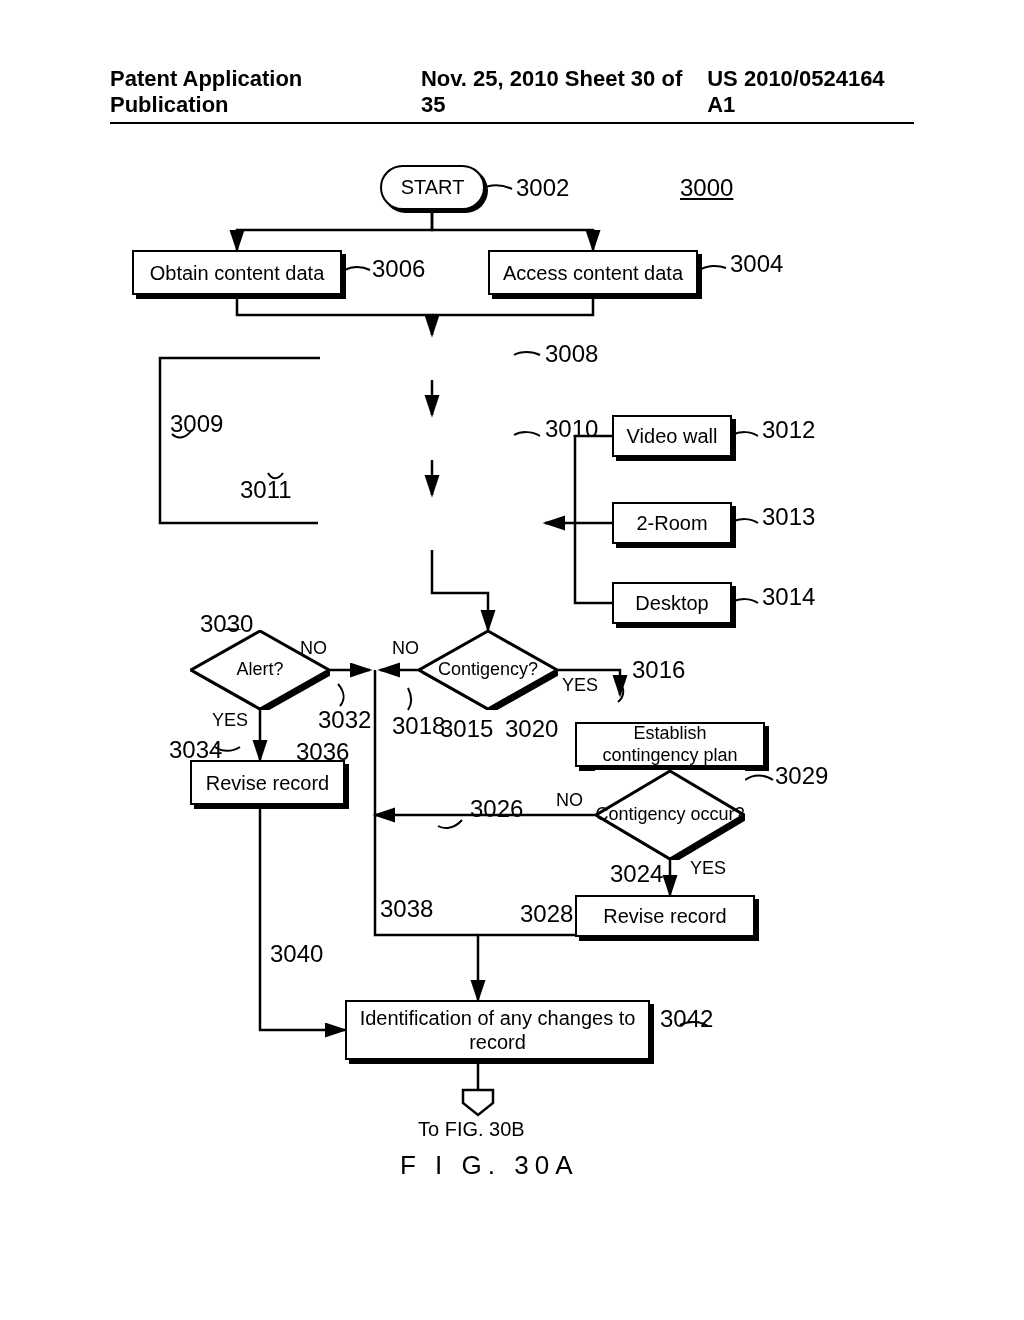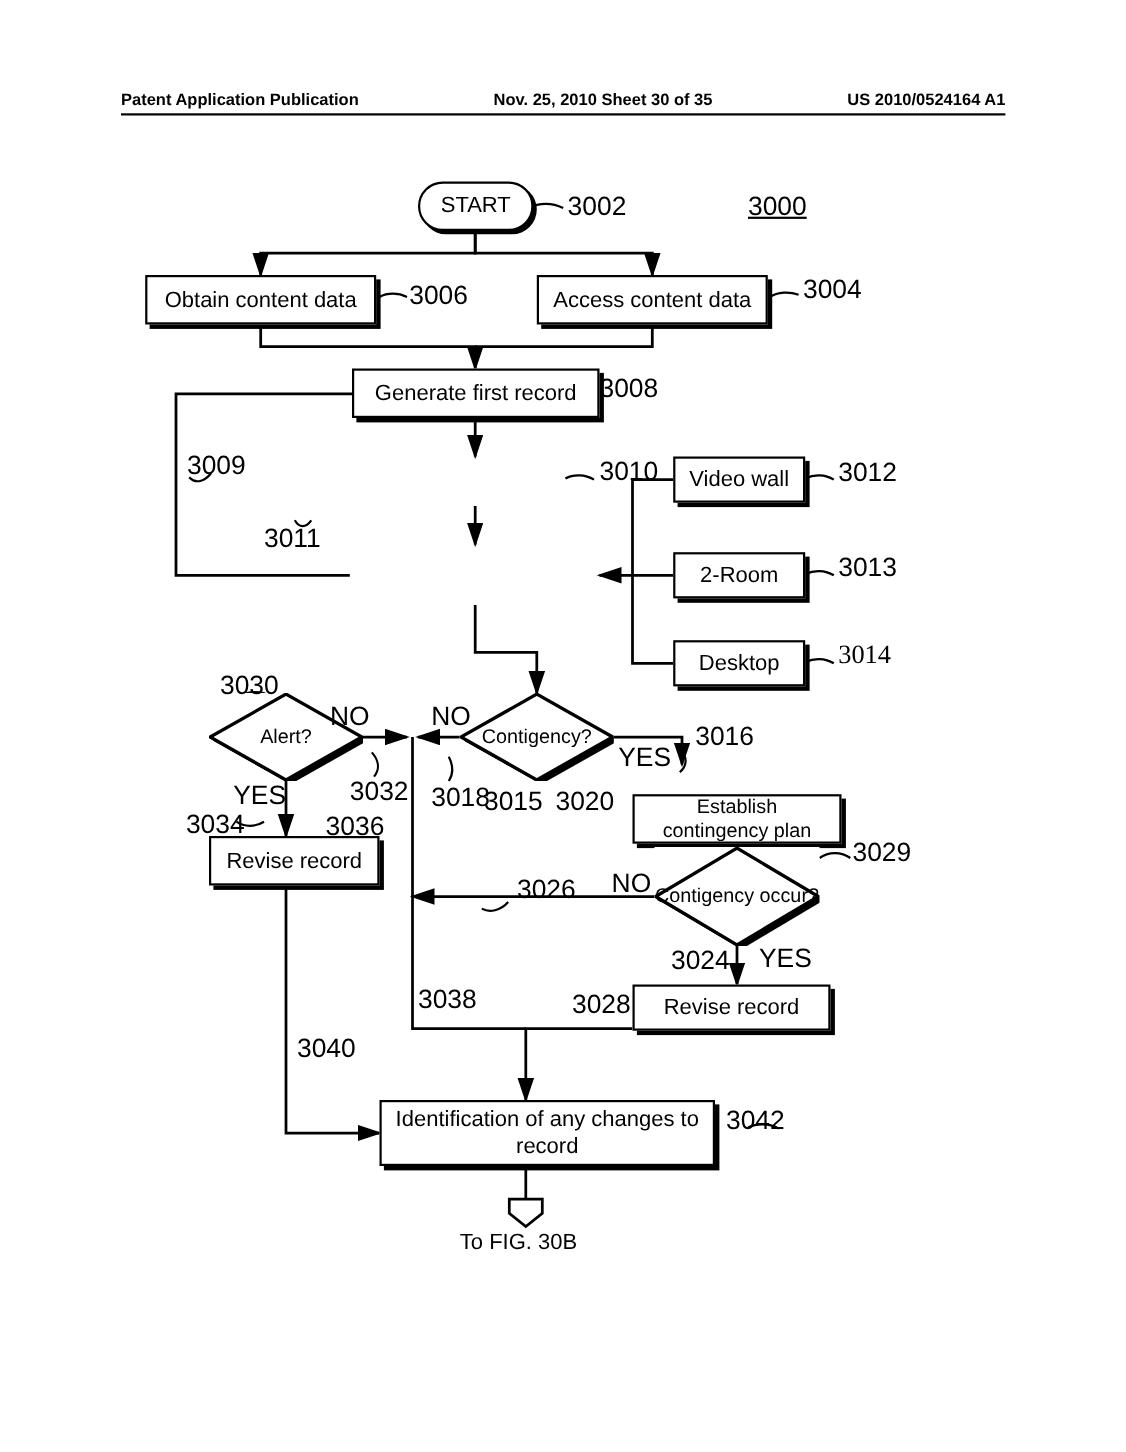--- a/index.html
+++ b/index.html
@@ -10,26 +10,26 @@
     height: 1320px;
     position: relative;
   }
   .page {
     position: relative;
     width: 1024px;
     height: 1320px;
   }
   .header {
     position: absolute;
-    top: 82px;
+    top: 66px;
     left: 110px;
     right: 110px;
     display: flex;
     justify-content: space-between;
-    font-size: 15px;
+    font-size: 22px;
     font-weight: bold;
     border-bottom: 2px solid #000;
     padding-bottom: 4px;
   }
   .diagram {
     position: absolute;
     top: 140px;
     left: 0;
     width: 1003px;
     height: 1120px;
@@ -81,21 +81,21 @@
     font-size: 18px;
     text-align: center;
     line-height: 1.1;
     z-index: 2;
   }
   .ref {
     position: absolute;
     font-size: 24px;
   }
   .ref.u { text-decoration: underline; }
-  .small { font-size: 24px; }
+  .small { font-size: 18px; }
   .figcap {
     position: absolute;
     font-size: 26px;
     letter-spacing: 6px;
     font-weight: normal;
   }
   .subcap {
     position: absolute;
     font-size: 20px;
   }
@@ -197,23 +197,20 @@
       <span>START</span>
     </div>
 
     <div class="box shadow" style="left:132px; top:110px; width:210px; height:45px;">
       <span>Obtain content data</span>
     </div>
     <div class="box shadow" style="left:488px; top:110px; width:210px; height:45px;">
       <span>Access content data</span>
     </div>
 
-    <div class="box shadow" style="left:320px; top:195px; width:225px; height:45px;">
-      <span>Generate first record</span>
-    </div>
 
 
 
     <div class="box shadow" style="left:612px; top:275px; width:120px; height:42px;">
       <span>Video wall</span>
     </div>
     <div class="box shadow" style="left:612px; top:362px; width:120px; height:42px;">
       <span>2-Room</span>
     </div>
     <div class="box shadow" style="left:612px; top:442px; width:120px; height:42px;">
@@ -273,33 +270,34 @@
     <div class="ref u" style="left:680px; top:34px;">3000</div>
     <div class="ref" style="left:516px; top:34px;">3002</div>
     <div class="ref" style="left:730px; top:110px;">3004</div>
     <div class="ref" style="left:372px; top:115px;">3006</div>
     <div class="ref" style="left:545px; top:200px;">3008</div>
     <div class="ref" style="left:170px; top:270px;">3009</div>
     <div class="ref" style="left:545px; top:275px;">3010</div>
     <div class="ref" style="left:240px; top:336px;text-align:center;">3011</div>
     <div class="ref" style="left:762px; top:276px;">3012</div>
     <div class="ref" style="left:762px; top:363px;">3013</div>
-    <div class="ref" style="left:762px; top:443px;font-family:Liberation Serif, serif;">3014</div>
+    <div class="ref" style="left:762px; top:443px;">3014</div>
     <div class="ref" style="left:440px; top:575px;">3015</div>
     <div class="ref" style="left:632px; top:516px;">3016</div>
     <div class="ref" style="left:392px; top:572px;">3018</div>
     <div class="ref" style="left:505px; top:575px;">3020</div>
     <div class="ref" style="left:610px; top:720px;">3024</div>
     <div class="ref" style="left:470px; top:655px;">3026</div>
     <div class="ref" style="left:520px; top:760px;">3028</div>
     <div class="ref" style="left:775px; top:622px;">3029</div>
     <div class="ref" style="left:200px; top:470px;">3030</div>
     <div class="ref" style="left:318px; top:566px;">3032</div>
     <div class="ref" style="left:169px; top:596px;">3034</div>
     <div class="ref" style="left:296px; top:598px;">3036</div>
     <div class="ref" style="left:380px; top:755px;">3038</div>
     <div class="ref" style="left:270px; top:800px;">3040</div>
     <div class="ref" style="left:660px; top:865px;">3042</div>
 
     <div class="subcap" style="left:418px; top:978px;">To FIG. 30B</div>
+    <div class="figcap" style="left:400px; top:1010px;">F I G. 30A</div>
 
   </div>
 </div>
 
 </body></html>

